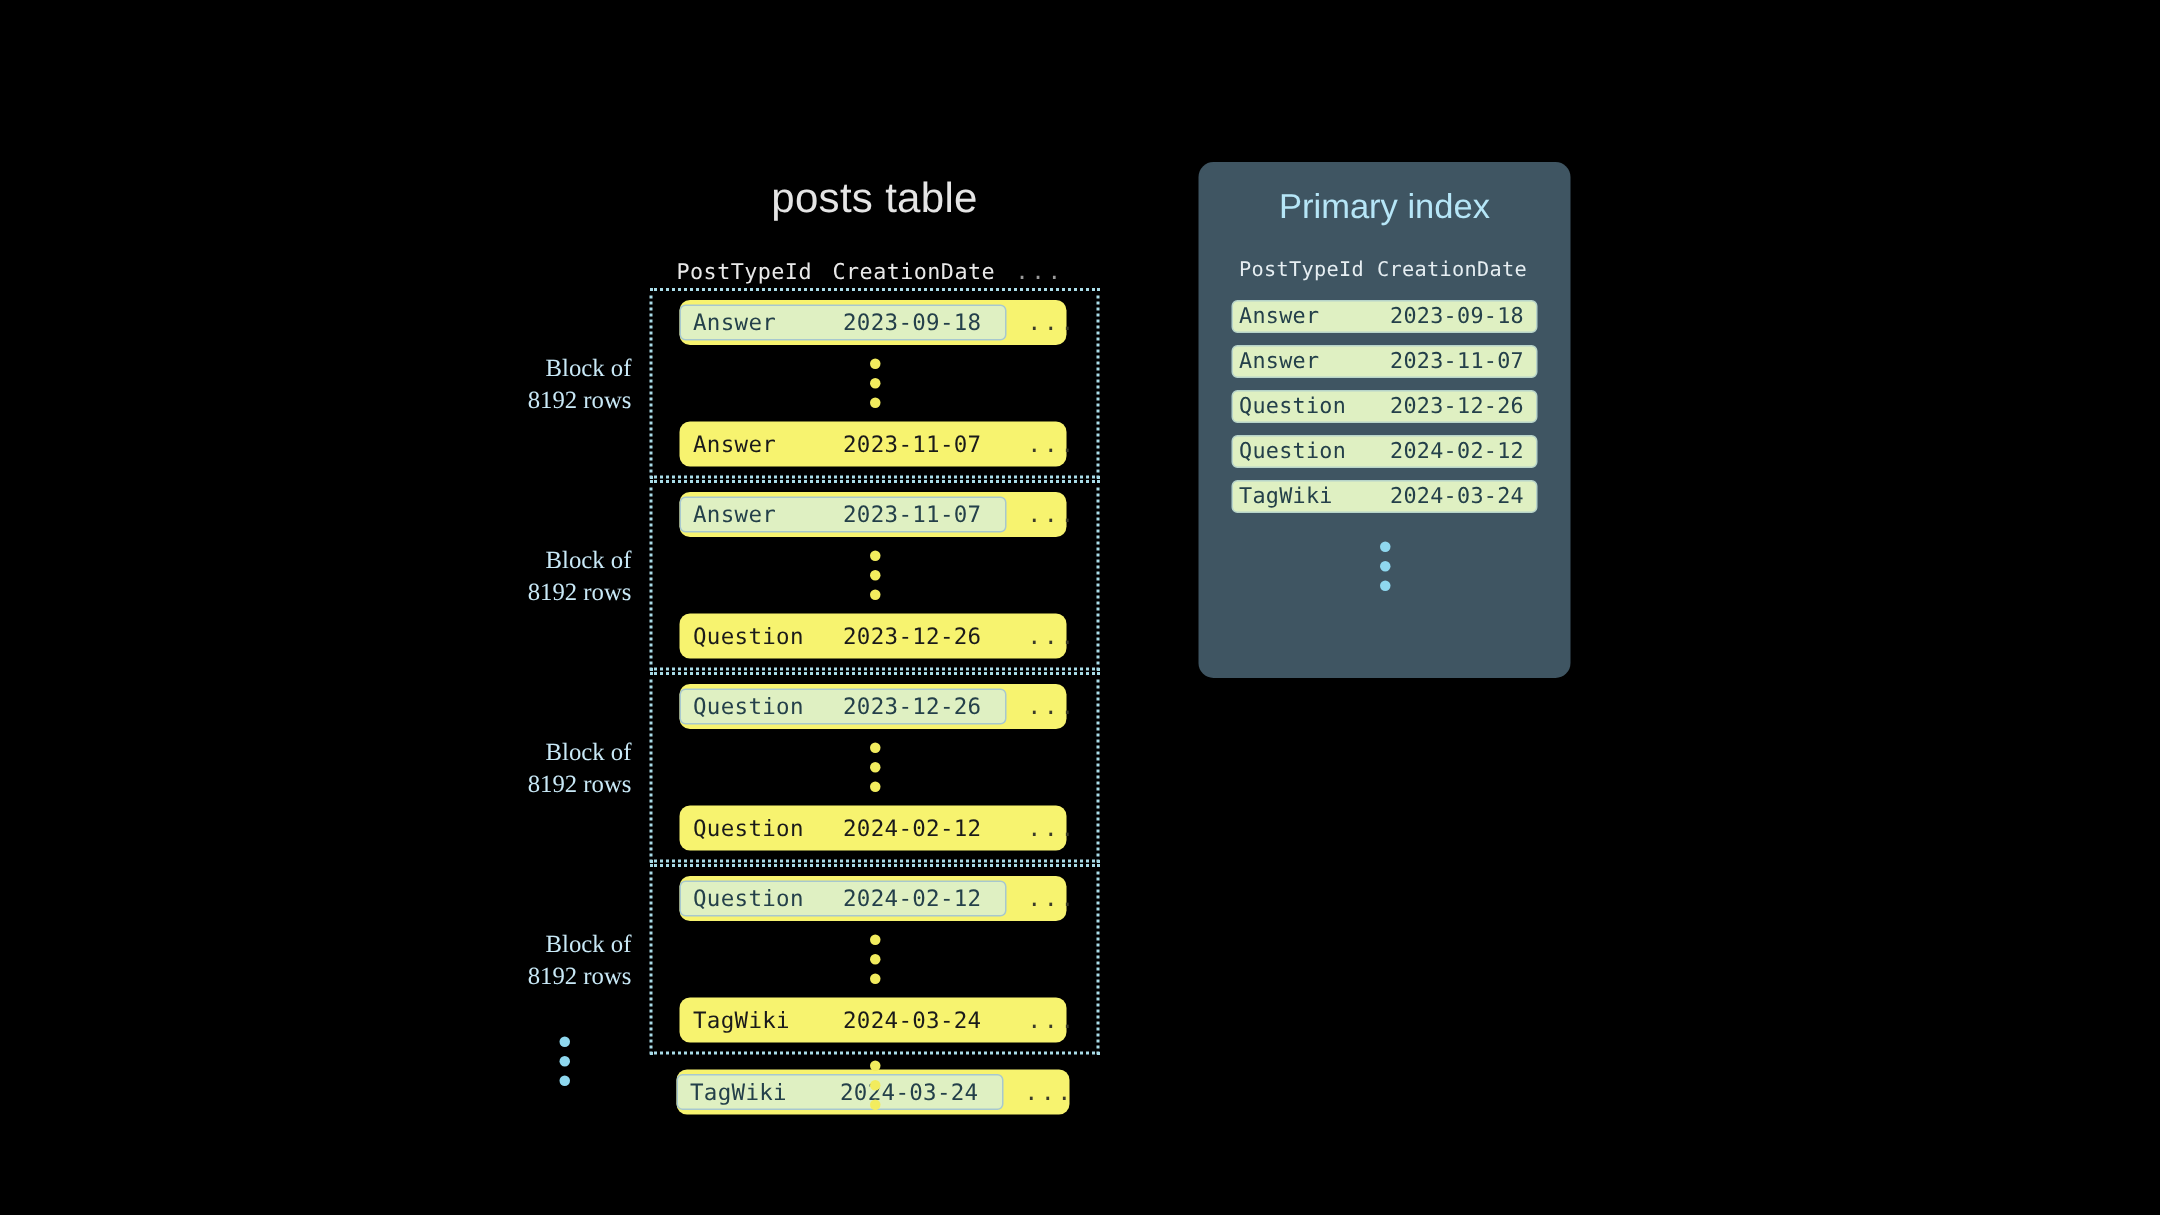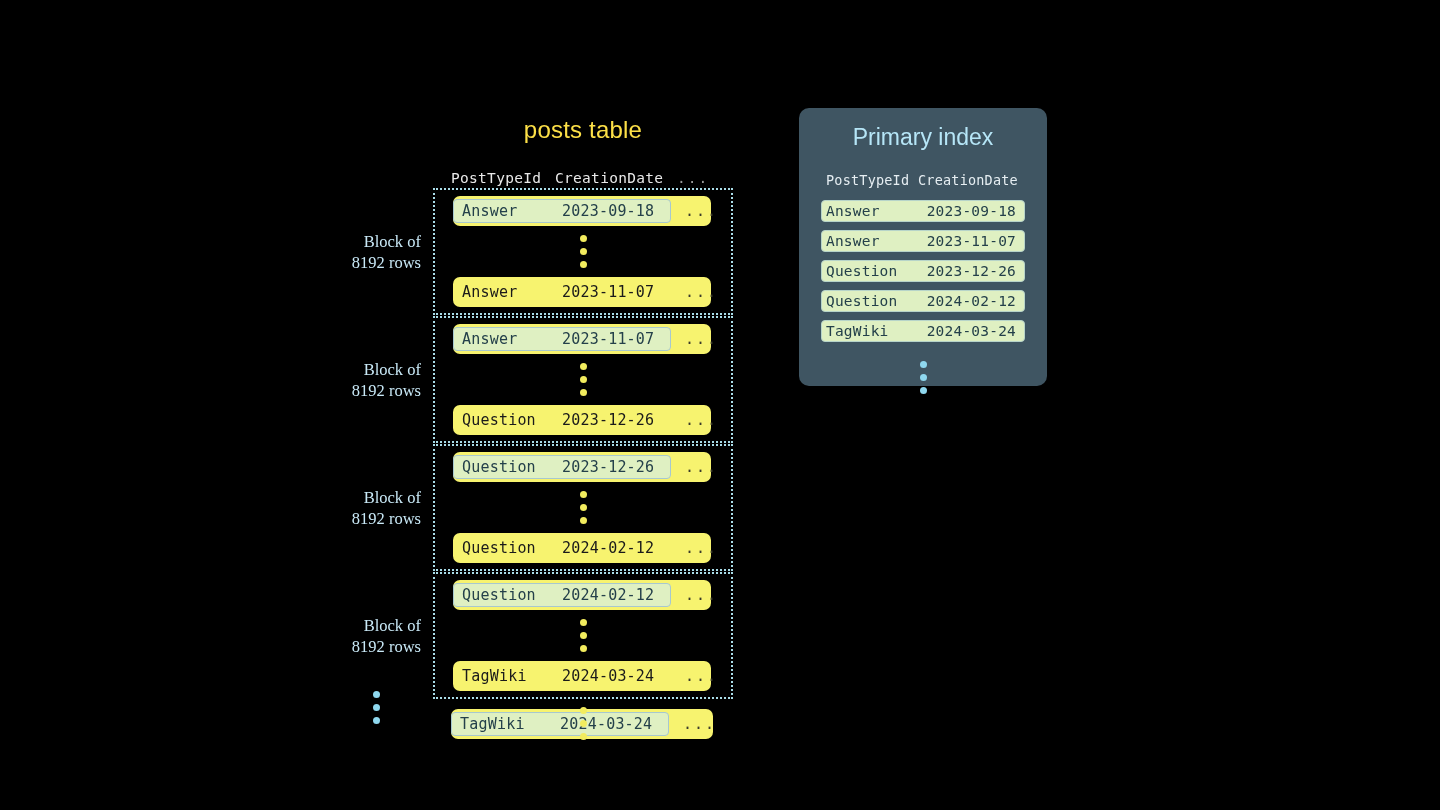--- a/index.html
+++ b/index.html
@@ -17,22 +17,22 @@
 
   
   #posts-table {
     position: absolute;
     left: 433px;
     top: 118px;
     width: 300px;
   }
   #posts-title {
     text-align: center;
-    color: #fde047;
-    font-size: 24px;
+    color: #e5e5e5;
+    font-size: 28px;
     font-family: "Liberation Sans", sans-serif;
     letter-spacing: .2px;
     line-height: 1;
     padding-bottom: 2px;
   }
   .col-headers {
     display: flex;
     align-items: baseline;
     font-family: "DejaVu Sans Mono", monospace;
     font-size: 14.5px;
@@ -138,21 +138,21 @@
     display: flex;
     justify-content: center;
   }
 
   
   #primary-index {
     position: absolute;
     left: 799px;
     top: 108px;
     width: 248px;
-    height: 278px;
+    height: 344px;
     background: #3f5562;
     border-radius: 10px;
     box-sizing: border-box;
     padding: 18px 22px;
   }
   #pi-title {
     text-align: center;
     color: #b6e6f7;
     font-size: 23px;
     line-height: 1;

